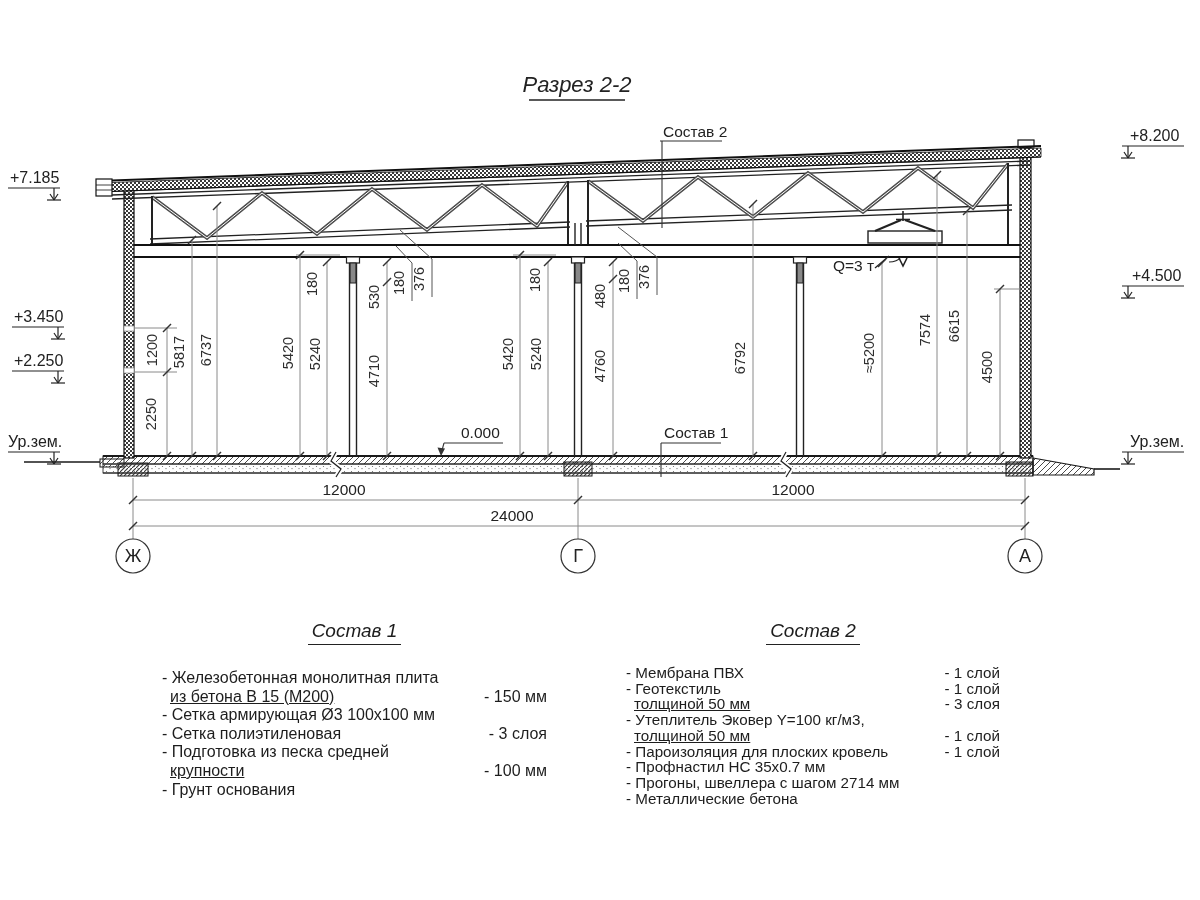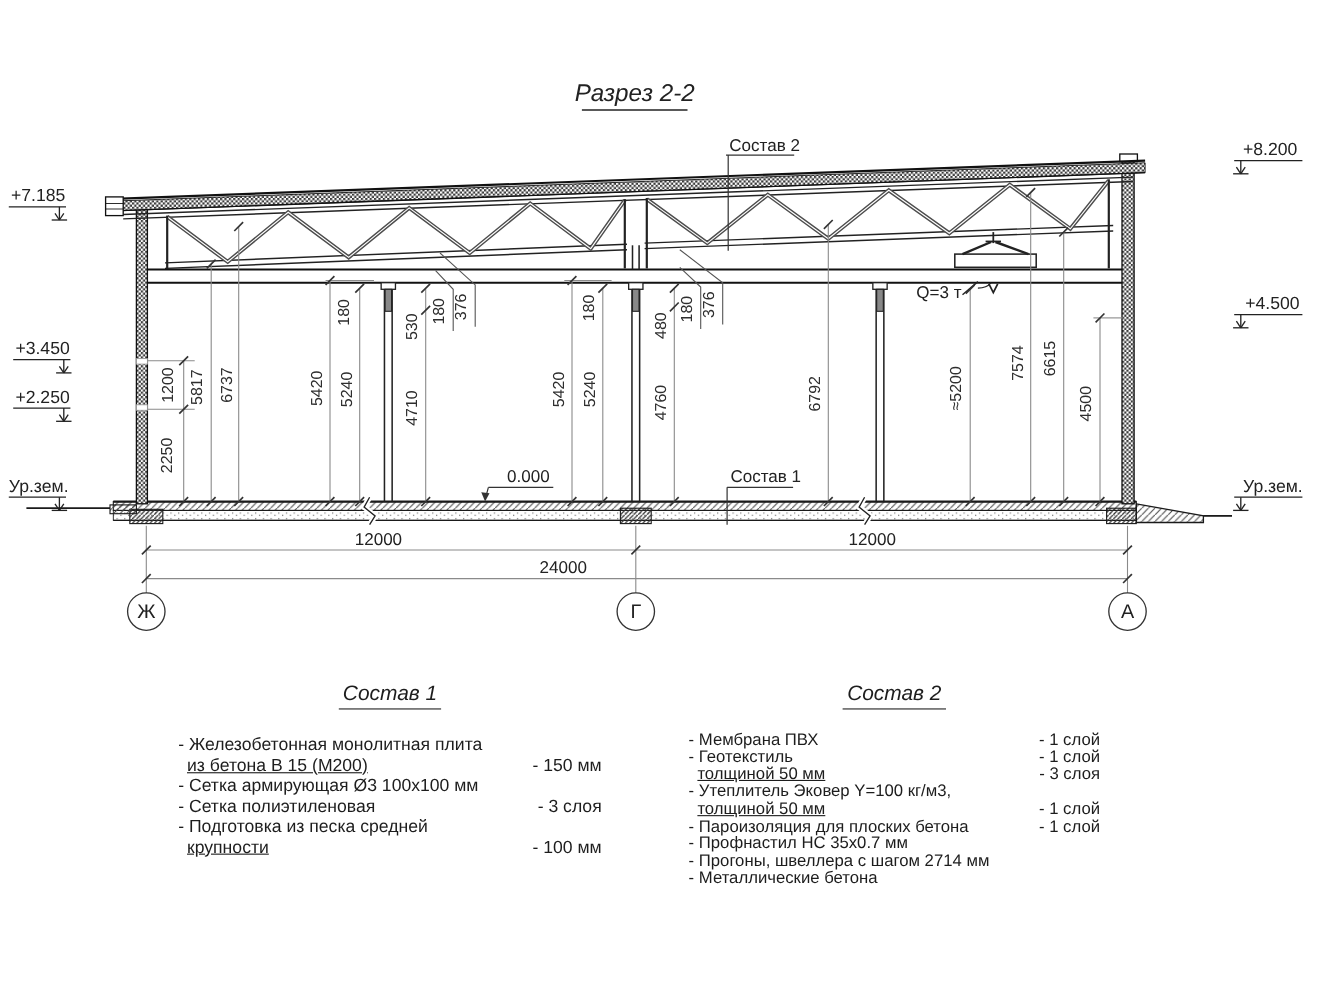--- a/index.html
+++ b/index.html
@@ -355,20 +355,24 @@
           <span class="v">- 3 слоя</span>
         </div>
       <div class="row">
           <span class="t">- Подготовка из песка средней</span>
           <span class="v"></span>
         </div>
       <div class="row cont">
           <span class="t">крупности</span>
           <span class="v">- 100 мм</span>
         </div>
+      <div class="row">
+          <span class="t">- Грунт основания</span>
+          <span class="v"></span>
+        </div>
     </div>
   </div>
 
   <div class="list" id="list2">
     <div class="list-heading"><span>Состав 2</span></div>
     <div class="rows">
       <div class="row">
           <span class="t">- Мембрана ПВХ</span>
           <span class="v">- 1 слой</span>
         </div>
@@ -382,21 +386,21 @@
         </div>
       <div class="row">
           <span class="t">- Утеплитель Эковер Y=100 кг/м3,</span>
           <span class="v"></span>
         </div>
       <div class="row cont">
           <span class="t">толщиной 50 мм</span>
           <span class="v">- 1 слой</span>
         </div>
       <div class="row">
-          <span class="t">- Пароизоляция для плоских бетона</span>
+          <span class="t">- Пароизоляция для плоских кровель</span>
           <span class="v">- 1 слой</span>
         </div>
       <div class="row">
           <span class="t">- Профнастил НС 35х0.7 мм</span>
           <span class="v"></span>
         </div>
       <div class="row">
           <span class="t">- Прогоны, швеллера с шагом 2714 мм</span>
           <span class="v"></span>
         </div>

